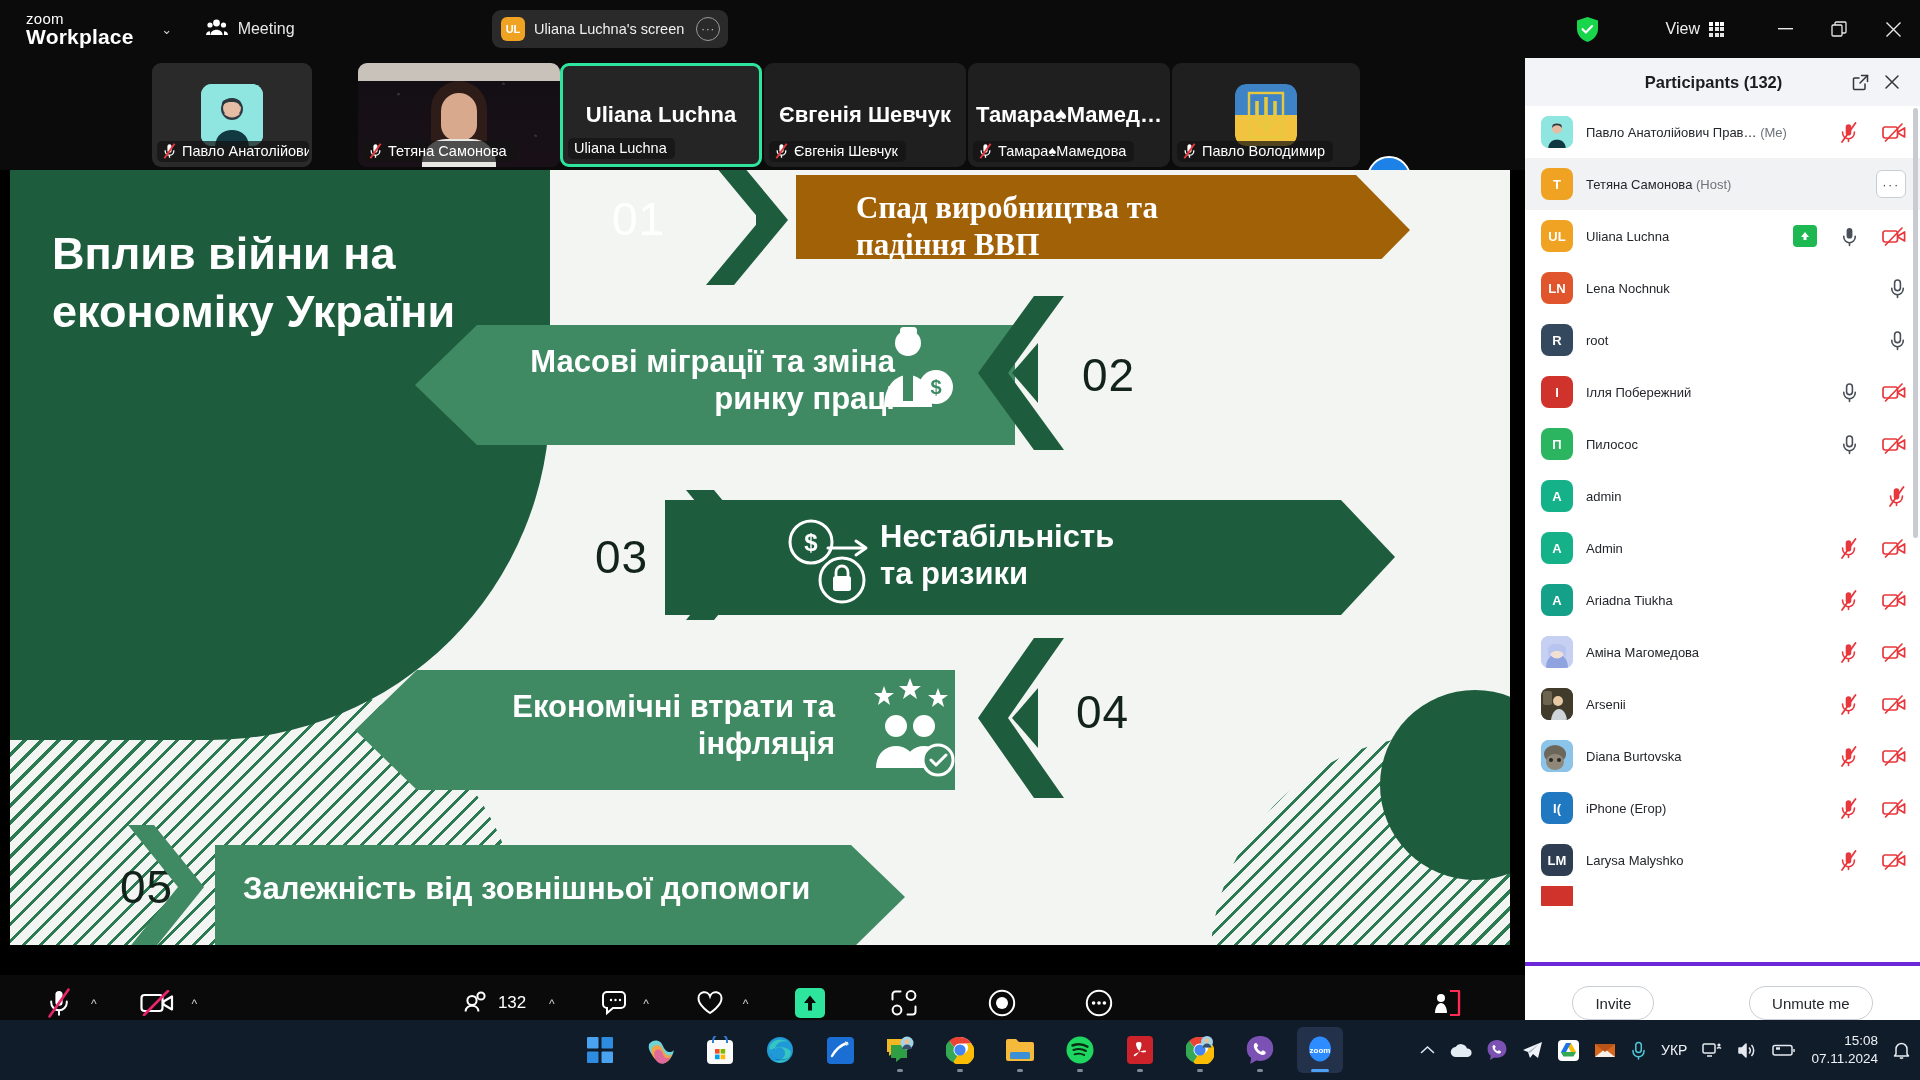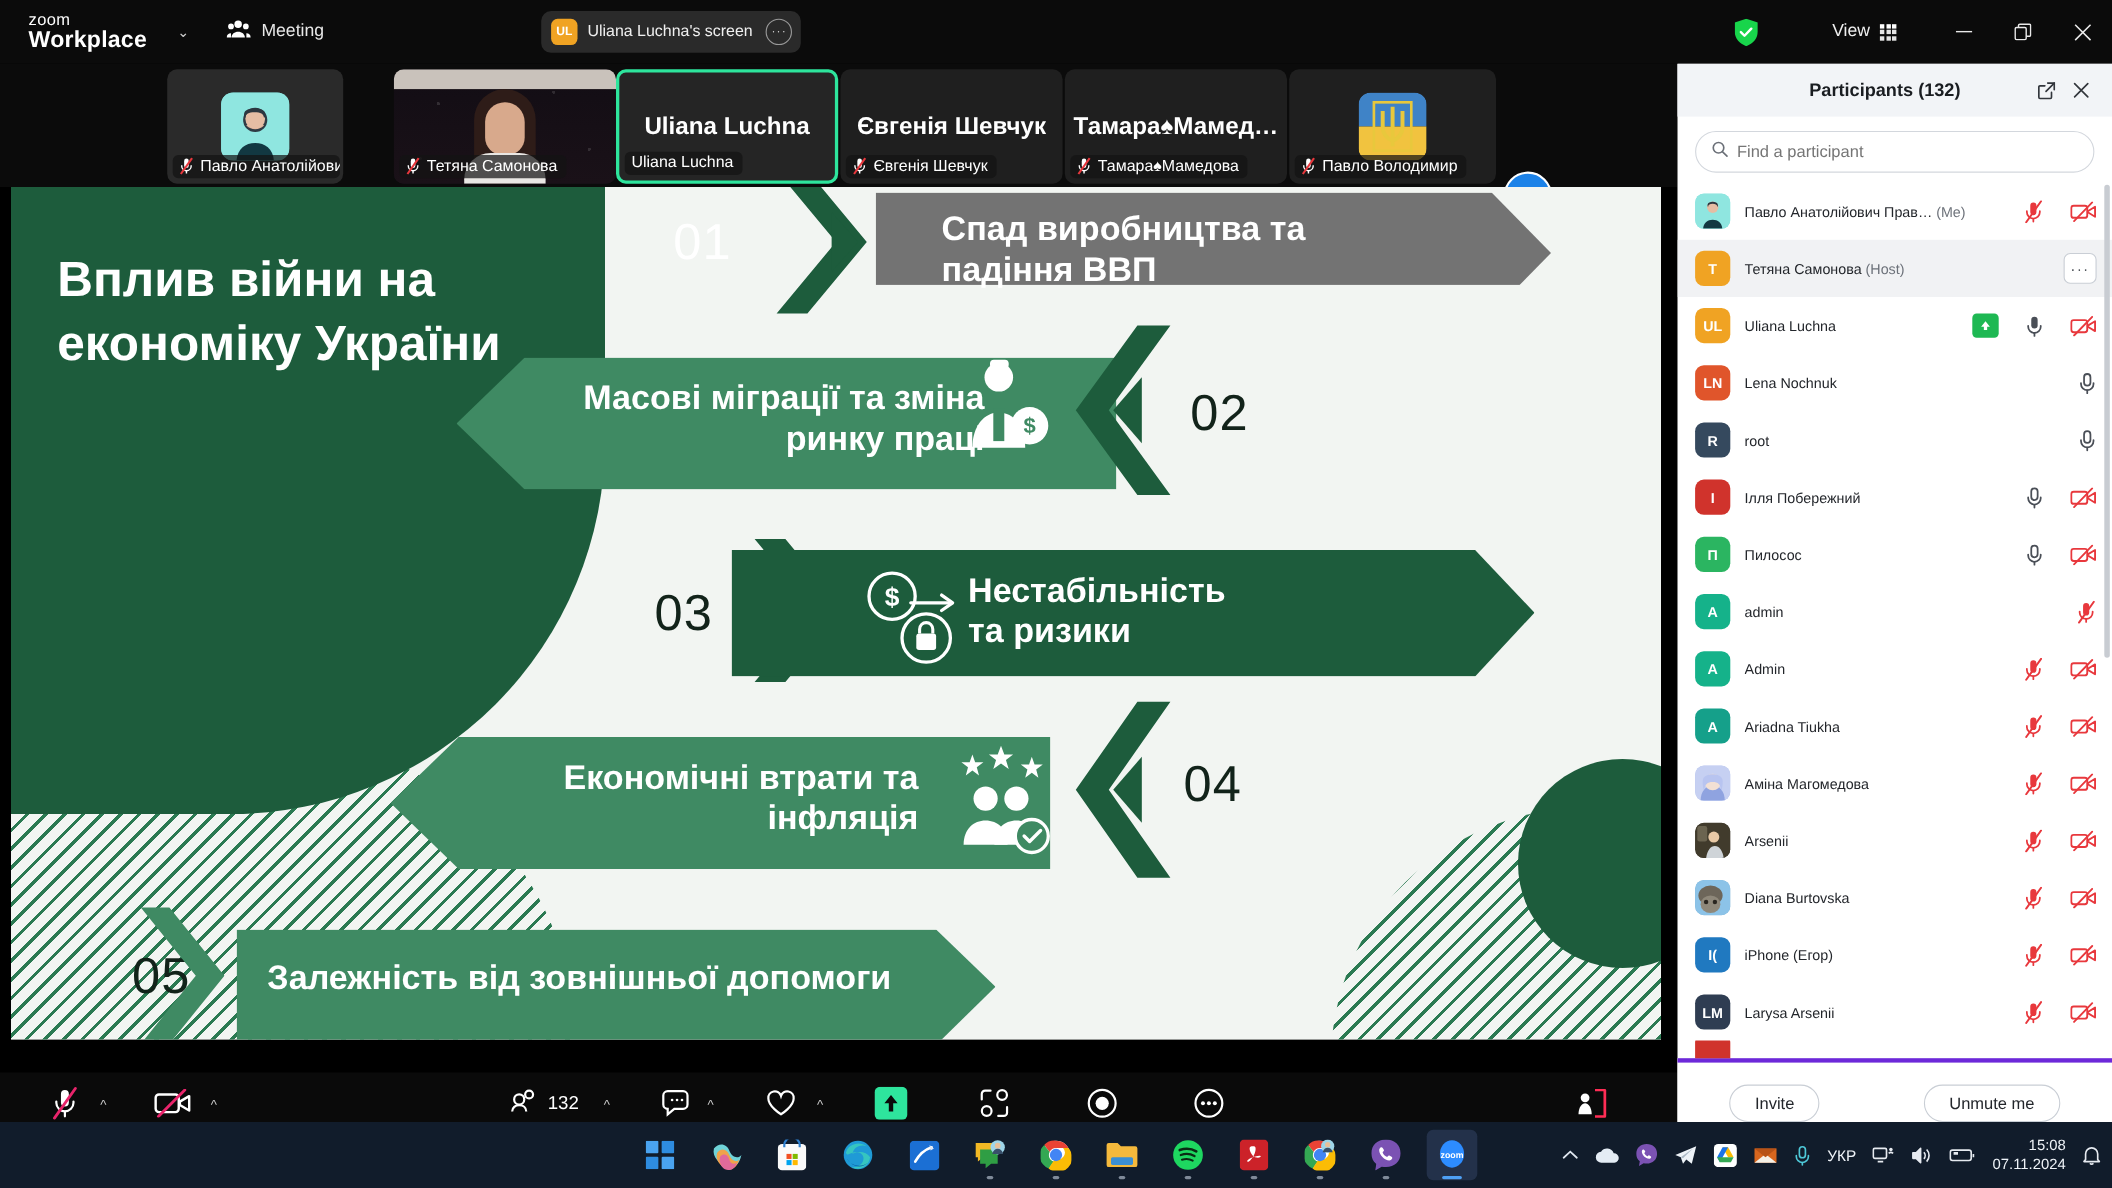--- a/index.html
+++ b/index.html
@@ -457,21 +457,21 @@
 
     <div class="slide-title">Вплив війни на економіку України</div>
 
     <div>
       <div class="num ondark" style="left:602px;top:22px;">01</div>
       <svg style="position:absolute;left:688px;top:-25px;" width="140" height="150" viewBox="0 0 140 150">
         <path d="M8 10 L62 75 L8 140 L36 140 L90 75 L36 10 Z" fill="#1d5c3c"></path>
         <path d="M58 48 L82 75 L58 102 Z" fill="#1d5c3c"></path>
       </svg>
       <div style="position:absolute;left:786px;top:5px;width:614px;height:84px;
-                  background:#737373;clip-path:polygon(0 0,560px 0,614px 55px,560px 110px,0 110px);">
+                  background:#a16207;clip-path:polygon(0 0,560px 0,614px 55px,560px 110px,0 110px);font-family:Liberation Serif, serif;">
         <div class="btxt" style="padding:14px 0 0 60px;width:460px;">Спад виробництва та падіння ВВП</div>
       </div>
     </div>
 
     <div>
       <div style="position:absolute;left:405px;top:155px;width:600px;height:120px;
                   background:#3f8a63;clip-path:polygon(62px 0,600px 0,600px 120px,62px 120px,0 60px);">
         <div class="btxt" style="padding:18px 120px 0 100px;text-align:right;">Масові міграції та зміна ринку праці</div>
       </div>
       <svg style="position:absolute;left:862px;top:145px;" width="90" height="140" viewBox="0 0 90 140">
@@ -679,31 +679,20 @@
         <path d="M13 10v4.5a1 1 0 0 1-1 1H2.5a1 1 0 0 1-1-1V5a1 1 0 0 1 1-1H7"></path>
       </svg>
     </div>
     <div class="phead-ic" style="margin-left:4px;">
       <svg width="16" height="16" viewBox="0 0 16 16" stroke="#32363c" stroke-width="1.5" stroke-linecap="round">
         <path d="M2 2 14 14M14 2 2 14"></path>
       </svg>
     </div>
   </div>
 
-  <div class="search-wrap">
-    <div class="search-box">
-      <span>
-        <svg width="15" height="15" viewBox="0 0 15 15" fill="none" stroke="#6b7078" stroke-width="1.5">
-          <circle cx="6.3" cy="6.3" r="4.8"></circle>
-            <path d="M10 10l4 4" stroke-linecap="round"></path>
-        </svg>
-      </span>
-      <input type="text" placeholder="Find a participant" style="">
-    </div>
-  </div>
 
   <div class="plist">
     <div class="pscroll"></div>
 
     <div class="prow">
       <div class="pav" style="background:#8fe6e0;">
         <svg width="32" height="32" viewBox="0 0 62 62">
           <rect width="62" height="62" rx="8" fill="#8fe6e0"></rect>
           <circle cx="31" cy="24" r="10" fill="#e5bda4"></circle>
           <path d="M22 19c1-6 17-6 18 0 .6 3.6-1 4-1 4-.4-3.4-3-5-8-5s-7.6 1.6-8 5c0 0-1.6-.4-1-4z" fill="#2c3740"></path>
@@ -976,21 +965,21 @@
         <svg width="24" height="19" viewBox="0 0 24 19" fill="none" stroke="#e8383d" stroke-width="1.7">
           <rect x="1" y="4" width="14.5" height="11" rx="2.2"></rect>
           <path d="M16 9 22.6 5v9L16 10z" stroke-linejoin="round"></path>
           <path d="M20 1 3.5 18" stroke-linecap="round"></path>
         </svg>
       </div>
     </div>
 
     <div class="prow">
       <div class="pav" style="background:#2f3d52;">LM</div>
-      <div class="pname">Larysa Arsenii</div>
+      <div class="pname">Larysa Malyshko</div>
       <div class="pic" style="margin-right:11px;">
         <svg width="19" height="21" viewBox="0 0 19 21">
           <path d="M9.5 2.2a2.8 2.8 0 0 1 2.8 2.8v5.8a2.8 2.8 0 1 1-5.6 0V5a2.8 2.8 0 0 1 2.8-2.8z" fill="#e8383d"></path>
           <path d="M3.6 10v.8a5.9 5.9 0 0 0 11.8 0V10" stroke="#e8383d" stroke-width="1.6" fill="none" stroke-linecap="round"></path>
           <path d="M9.5 17v2.4" stroke="#e8383d" stroke-width="1.6" stroke-linecap="round"></path>
           <path d="M16.5 1 3 20" stroke="#e8383d" stroke-width="1.8" stroke-linecap="round"></path>
         </svg>
       </div>
       <div class="pic">
         <svg width="24" height="19" viewBox="0 0 24 19" fill="none" stroke="#e8383d" stroke-width="1.7">

